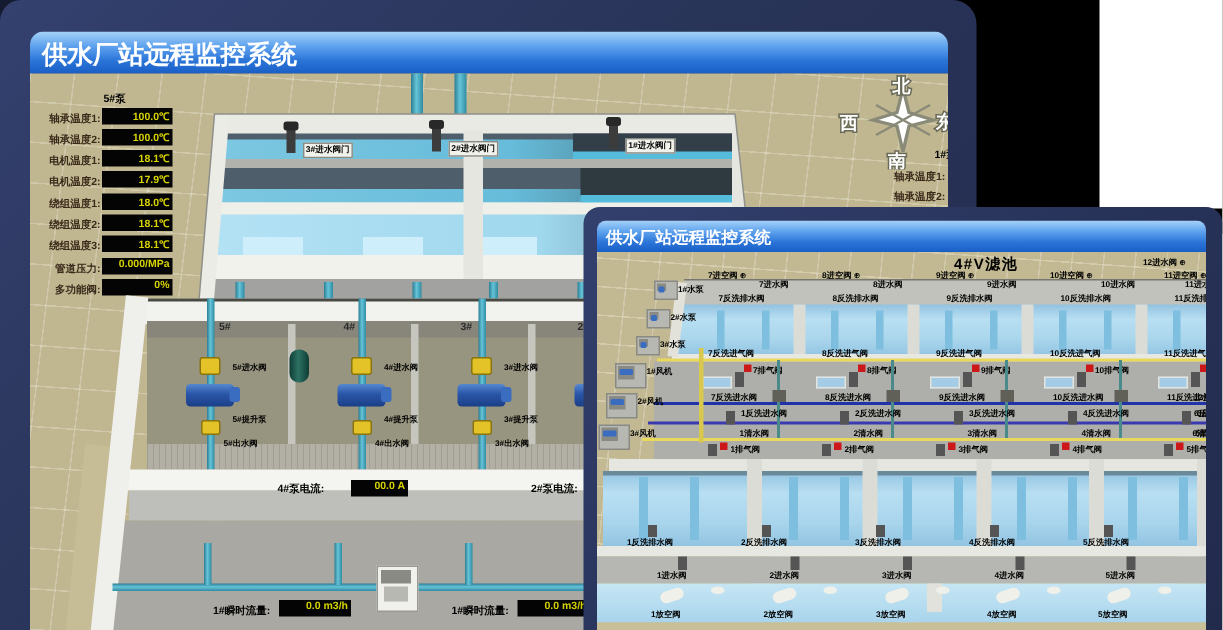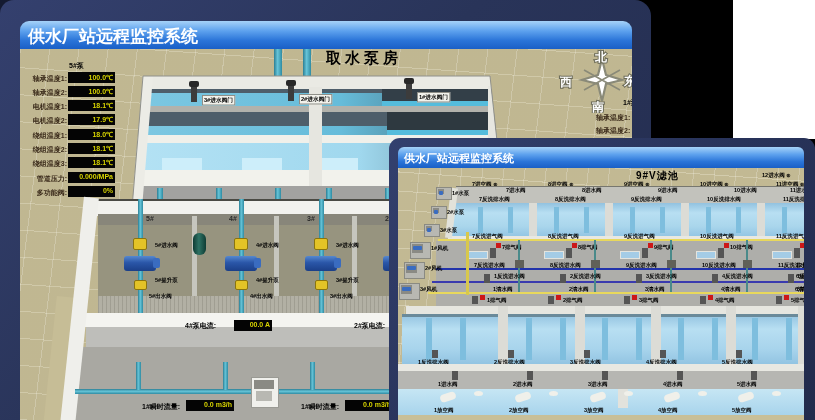--- a/index.html
+++ b/index.html
@@ -23,21 +23,20 @@
 <div class="a" style="left:0;top:0;width:651px;height:420px;background:linear-gradient(135deg,#34406e 0%,#293459 45%,#232c4e 100%);border-radius:14px 16px 0 0;"></div>
 
 <div class="a" style="left:20px;top:21px;width:612px;height:399px;border-radius:9px 9px 0 0;overflow:hidden;">
 
 <div class="a" style="left:0;top:0;width:612px;height:28px;background:linear-gradient(180deg,#a6d2f8 0%,#5ea2ee 35%,#2a74d8 70%,#1a5fc6 100%);">
       <span style="position:absolute;left:8px;top:4px;color:#fff;font-size:17px;font-weight:bold;letter-spacing:0;">供水厂站远程监控系统</span>
     </div>
 
 <div class="a" style="left:0;top:28px;width:612px;height:371px;background:repeating-linear-gradient(97deg,rgba(255,255,255,.22) 0 1px,rgba(0,0,0,0) 1px 29px),repeating-linear-gradient(4deg,rgba(255,255,255,.18) 0 1px,rgba(0,0,0,0.03) 1px 27px),#c6bd96;">
 
-<div class="lbl" style="left:306px;top:0px;font-size:15px;letter-spacing:4px;">取水泵房</div>
 
 <div class="pipe" style="left:254px;top:0px;width:8px;height:30px;"></div>
 
 <div class="pipe" style="left:283px;top:0px;width:8px;height:30px;"></div>
 
 <div class="lbl" style="left:49px;top:12px;font-size:7px;">5#泵</div>
 
 <div class="lbl" style="left:2px;top:25px;width:45px;text-align:right;font-size:7px;color:#3a2a1a;">轴承温度1:</div>
 <div class="box" style="left:48px;top:23px;width:43px;height:10px;font-size:7px;padding:1px 2px 0 2px;">100.0℃</div>
 
@@ -272,21 +271,21 @@
 <div class="a" style="left:389px;top:138px;width:426px;height:282px;background:linear-gradient(135deg,#33406e 0%,#28335a 50%,#222b4c 100%);border-radius:11px 11px 0 0;"></div>
 
 <div class="a" style="left:398px;top:147px;width:406px;height:273px;border-radius:6px 6px 0 0;overflow:hidden;">
 
 <div class="a" style="left:0;top:0;width:406px;height:21px;background:linear-gradient(180deg,#a6d2f8 0%,#5ea2ee 35%,#2a74d8 70%,#1a5fc6 100%);">
       <span style="position:absolute;left:6px;top:4px;color:#fff;font-size:11px;font-weight:bold;">供水厂站远程监控系统</span>
     </div>
 
 <div class="a" style="left:0;top:21px;width:406px;height:252px;background:repeating-linear-gradient(96deg,rgba(255,255,255,.22) 0 1px,rgba(0,0,0,0) 1px 21px),repeating-linear-gradient(4deg,rgba(255,255,255,.2) 0 1px,rgba(0,0,0,0.03) 1px 19px),#c8bf98;">
 
-<div class="lbl" style="left:238px;top:1px;font-size:10px;letter-spacing:1px;">9#V滤池</div>
+<div class="lbl" style="left:238px;top:1px;font-size:10px;letter-spacing:1px;">4#V滤池</div>
 
 <div class="tinyl" style="left:74px;top:12px;">7进空阀 ⊕</div>
 
 <div class="tinyl" style="left:150px;top:12px;">8进空阀 ⊕</div>
 
 <div class="tinyl" style="left:226px;top:12px;">9进空阀 ⊕</div>
 
 <div class="tinyl" style="left:302px;top:12px;">10进空阀 ⊕</div>
 
 <div class="tinyl" style="left:378px;top:12px;">11进空阀 ⊕</div>

